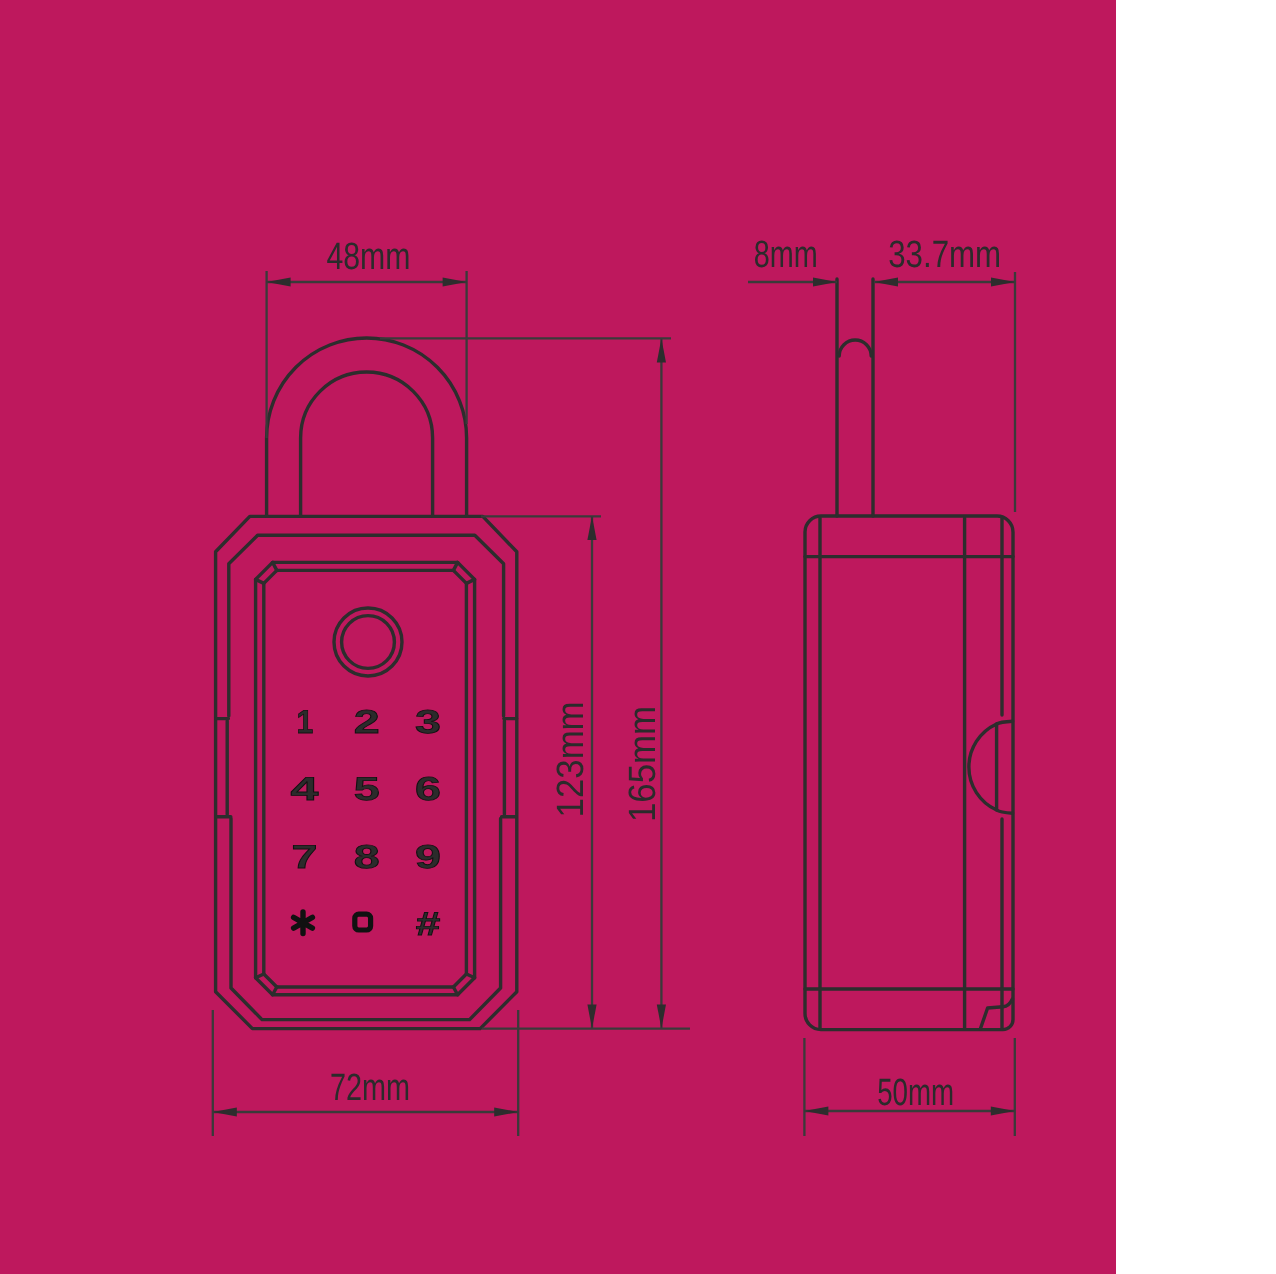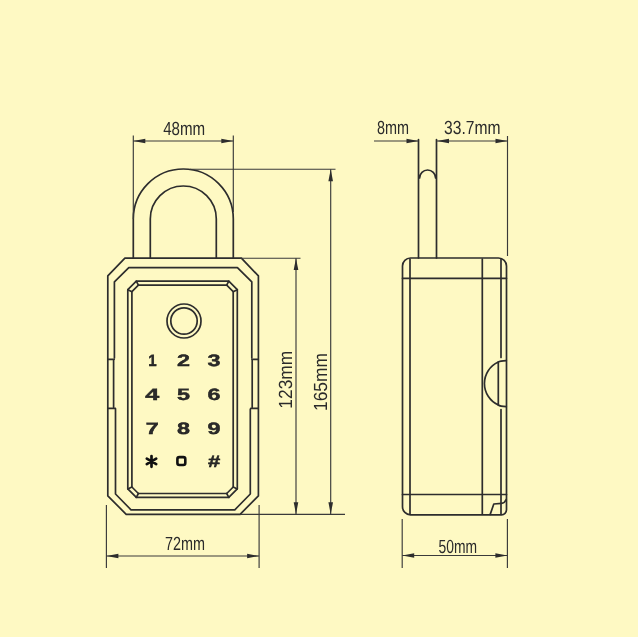--- a/index.html
+++ b/index.html
@@ -1,16 +1,16 @@
 <!DOCTYPE html>
 <html><head>
 <meta charset="utf-8">
 <style>
   html,body{margin:0;padding:0;background:#ffffff;}
-  .wrap{width:638px;height:637px;position:relative;overflow:hidden;background:#fef9c3;transform:translateZ(0);will-change:transform;}
+  .wrap{width:558px;height:637px;position:relative;overflow:hidden;background:#be185d;transform:translateZ(0);will-change:transform;}
   text{font-family:"Liberation Sans", sans-serif;fill:#2b2b2b;-webkit-font-smoothing:antialiased;text-rendering:geometricPrecision;}
   .dimtxt{font-size:19px;}
   .key{font-family:"Liberation Sans", sans-serif;font-weight:bold;font-size:16.5px;fill:#111;stroke:#111;stroke-width:0.4px;}
 </style>
 </head>
 <body>
 <div class="wrap">
 <svg width="638" height="637" viewBox="0 0 638 637" xmlns="http://www.w3.org/2000/svg">
   <g fill="none" stroke="#2d2d2d" stroke-width="1.7" stroke-linejoin="round" stroke-linecap="round">
 

